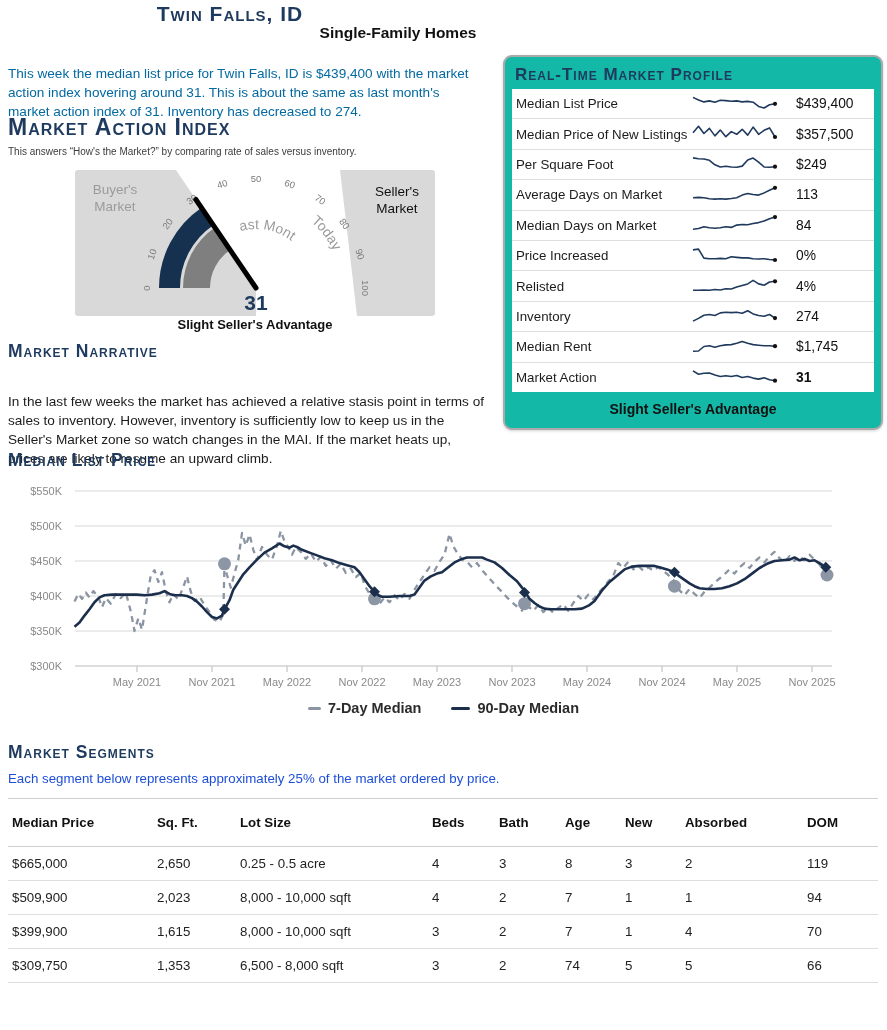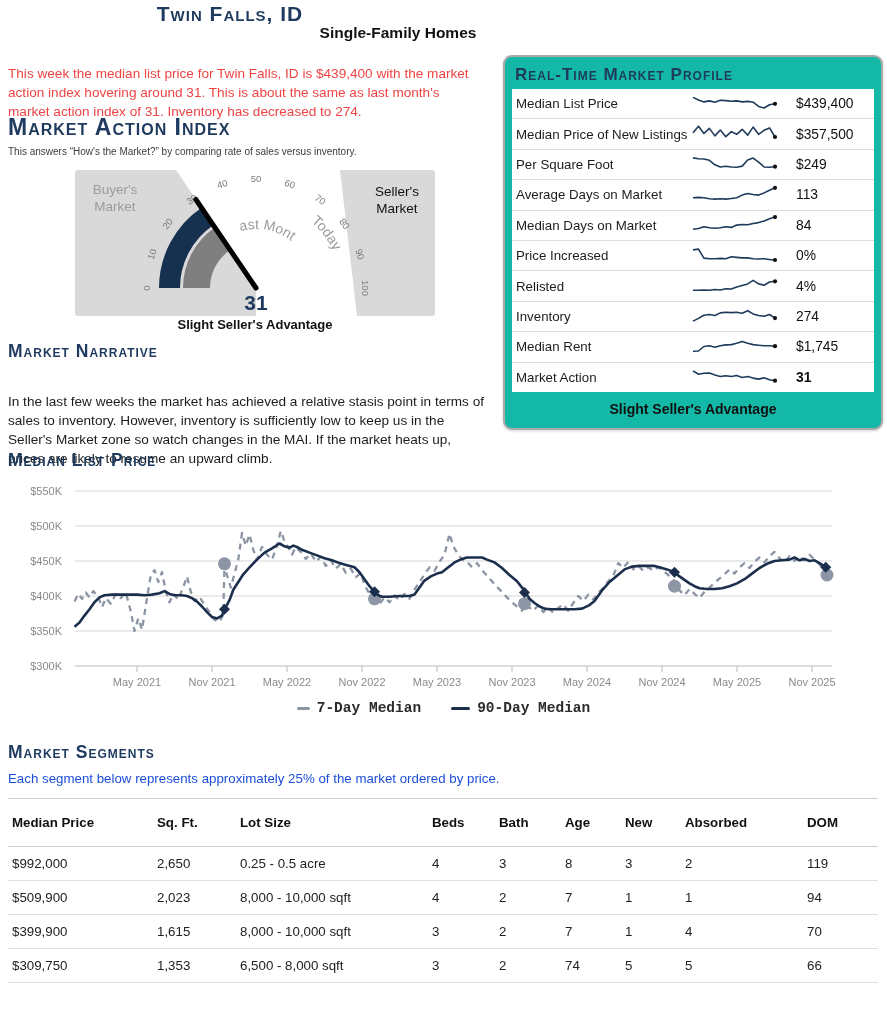--- a/index.html
+++ b/index.html
@@ -2,32 +2,32 @@
 <html><head>
 <meta charset="utf-8">
 <style>
   html,body{margin:0;padding:0;background:#fff;}
   #page{position:relative;width:887px;height:1030px;background:#fff;
         font-family:"Liberation Sans",sans-serif;color:#222;overflow:hidden;}
   .abs{position:absolute;}
   .heading{font-variant:small-caps;font-weight:700;letter-spacing:1px;color:#1e3a5e;}
   #page-title{top:2px;left:0;width:460px;text-align:center;font-size:21px;}
   #page-subtitle{top:24px;left:0;width:796px;text-align:center;font-size:15.5px;color:#111;font-weight:bold;}
-  #intro{top:64px;left:8px;width:474px;font-size:13.6px;line-height:19px;color:#ef4444;}
+  #intro{top:64px;left:8px;width:474px;font-size:13.6px;line-height:19px;color:#0369a1;}
   #mai-heading{top:114px;left:8px;font-size:23px;}
   #mai-sub{top:146px;left:8px;width:480px;font-size:10px;color:#3c3c3c;}
   #gauge-wrap{top:170px;left:75px;width:360px;height:146px;}
   #gauge-status{top:317px;left:75px;width:360px;text-align:center;font-size:13px;font-weight:700;color:#111;}
   #narr-heading{top:341px;left:8px;font-size:17.5px;}
   #narrative{top:368px;left:8px;width:482px;font-size:13.6px;line-height:19px;color:#1c1c1c;margin-top:24px;}
   #mlp-heading{top:450px;left:8px;font-size:17.5px;}
   #main-chart{top:475px;left:0;}
   #legend{top:700px;left:0;width:887px;display:flex;justify-content:center;gap:30px;
           font-size:14.5px;font-weight:700;color:#2b2b2b;align-items:center;}
-  .leg-item{display:flex;align-items:center;gap:7px;font-family:Liberation Mono, monospace;}
+  .leg-item{display:flex;align-items:center;gap:7px;}
   .dash7{display:inline-block;width:13px;height:3px;background:#8b94a3;border-radius:2px;}
   .dash90{display:inline-block;width:19px;height:3px;background:#1b2f4d;border-radius:2px;}
   #seg-heading{top:742px;left:8px;font-size:17.5px;}
   #seg-sub{top:771px;left:8px;width:600px;font-size:13.3px;color:#1d4ed8;}
   #seg-table{top:798px;left:8px;width:870px;border-collapse:collapse;font-size:13.3px;}
   #seg-table th{text-align:left;font-weight:700;color:#111;padding:16px 4px;border-top:1px solid #cfcfcf;border-bottom:1px solid #cfcfcf;}
   #seg-table td{padding:9px 4px;border-bottom:1px solid #dedede;color:#222;}
   
   #profile-panel{top:55px;left:503px;width:376px;border:2px solid #aaa;border-radius:9px;
                  background:#14b8a6;box-shadow:0 1px 3px rgba(0,0,0,.18);}
@@ -168,21 +168,21 @@
           <th>Beds</th>
           <th>Bath</th>
           <th>Age</th>
           <th>New</th>
           <th>Absorbed</th>
           <th>DOM</th>
         </tr>
       </thead>
     <tbody>
         <tr>
-          <td>$992,000</td>
+          <td>$665,000</td>
           <td>2,650</td>
           <td>0.25 - 0.5 acre</td>
           <td>4</td>
           <td>3</td>
           <td>8</td>
           <td>3</td>
           <td>2</td>
           <td>119</td>
         </tr>
         <tr>

